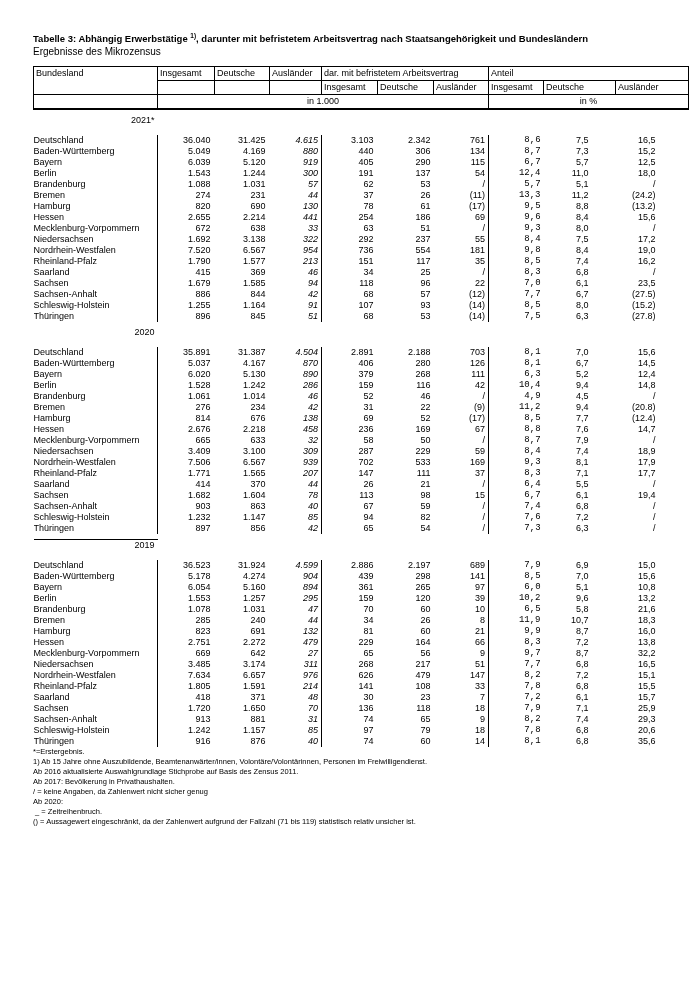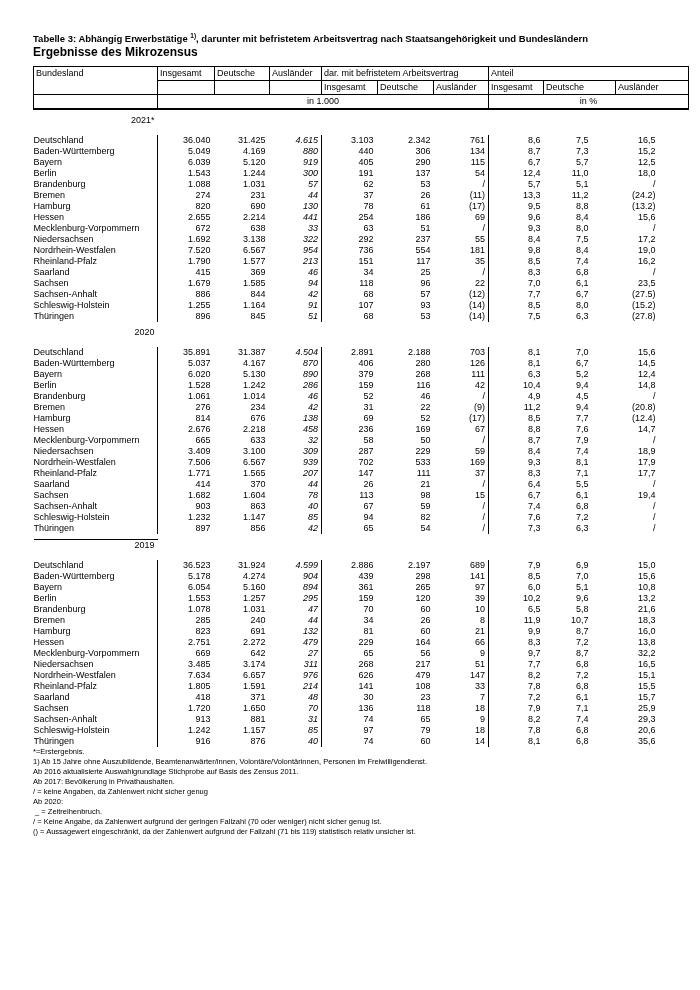--- a/index.html
+++ b/index.html
@@ -1,35 +1,35 @@
 <!DOCTYPE html>
 <html><head>
 <meta charset="utf-8">
 <style>
   html,body{margin:0;padding:0;background:#fff;}
   body{width:700px;height:990px;font-family:"Liberation Sans",sans-serif;color:#000;overflow:hidden;}
   .page{padding:30px 0 0 33px;}
   .title{font-size:9.5px;font-weight:bold;line-height:12px;white-space:nowrap;}
   .title sup{font-size:6.5px;font-weight:bold;}
-  .subtitle{font-size:12px;line-height:12px;margin-top:1px;font-weight:bold;}
+  .subtitle{font-size:10px;line-height:12px;margin-top:1px;}
   table.data{border-collapse:collapse;table-layout:fixed;width:655px;margin-top:8px;border-top:1.5px solid #000;}
   table.data thead{border-bottom:2px solid #000;margin-top:44px;}
   table.data th{font-weight:normal;font-size:9px;text-align:left;padding:1px 0 1px 2px;height:11px;line-height:11px;border:1px solid #000;vertical-align:top;overflow:hidden;white-space:nowrap;}
   table.data th.unit{text-align:center;padding-left:0;}
   table.data td{font-size:9px;line-height:11px;padding:0;vertical-align:bottom;overflow:hidden;white-space:nowrap;}
   tr.data-row td.name{text-align:left;}
   tr.data-row td.num{text-align:right;}
   tr.data-row td:nth-child(2),tr.data-row td:nth-child(5),tr.data-row td:nth-child(8){border-left:1px solid #000;}
   tr.data-row td:nth-child(2){padding-right:4px;}
   tr.data-row td:nth-child(3){padding-right:4px;}
   tr.data-row td:nth-child(4){padding-right:3px;font-style:italic;}
   tr.data-row td:nth-child(5){padding-right:4px;}
   tr.data-row td:nth-child(6){padding-right:3px;}
   tr.data-row td:nth-child(7){padding-right:3px;}
-  tr.data-row td:nth-child(8){padding-right:3px;}
+  tr.data-row td:nth-child(8){padding-right:3px;font-family:Liberation Mono, monospace;}
   tr.data-row td:nth-child(9){padding-right:27px;}
   tr.data-row td:nth-child(10){padding-right:33px;}
   tr.year-row td.year{text-align:right;padding-right:3px;}
   tr.year-row td.year.divider{border-top:1px solid #000;text-align:right;}
   tr.sp-a td{height:5px;line-height:5px;}
   tr.sp-b td{height:9px;line-height:9px;}
   .footnotes{font-size:7.5px;line-height:10px;}
   .footnotes div{white-space:pre;}
 </style>
 </head>
@@ -725,16 +725,15 @@
   </table>
 
   <div class="footnotes" id="footnotes">
       <div>*=Erstergebnis.</div>
       <div>1) Ab 15 Jahre ohne Auszubildende, Beamtenanwärter/innen, Volontäre/Volontärinnen, Personen im Freiwilligendienst.</div>
       <div>Ab 2016 aktualisierte Auswahlgrundlage Stichprobe auf Basis des Zensus 2011.</div>
       <div>Ab 2017: Bevölkerung in Privathaushalten.</div>
       <div>/ = keine Angaben, da Zahlenwert nicht sicher genug</div>
       <div>Ab 2020:</div>
       <div> _ = Zeitreihenbruch.</div>
-      <div>/ = Keine Angabe, da Zahlenwert aufgrund der geringen Fallzahl (70 oder weniger) nicht sicher genug ist.</div>
       <div>() = Aussagewert eingeschränkt, da der Zahlenwert aufgrund der Fallzahl (71 bis 119) statistisch relativ unsicher ist.</div>
     </div>
 </div>
 
 </body></html>

